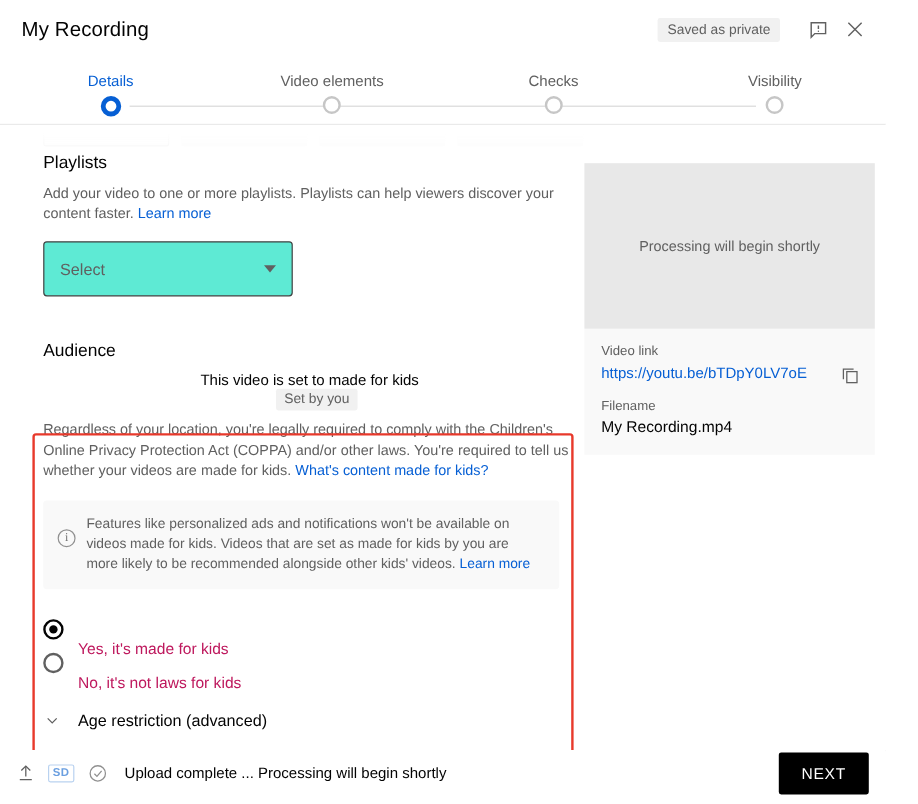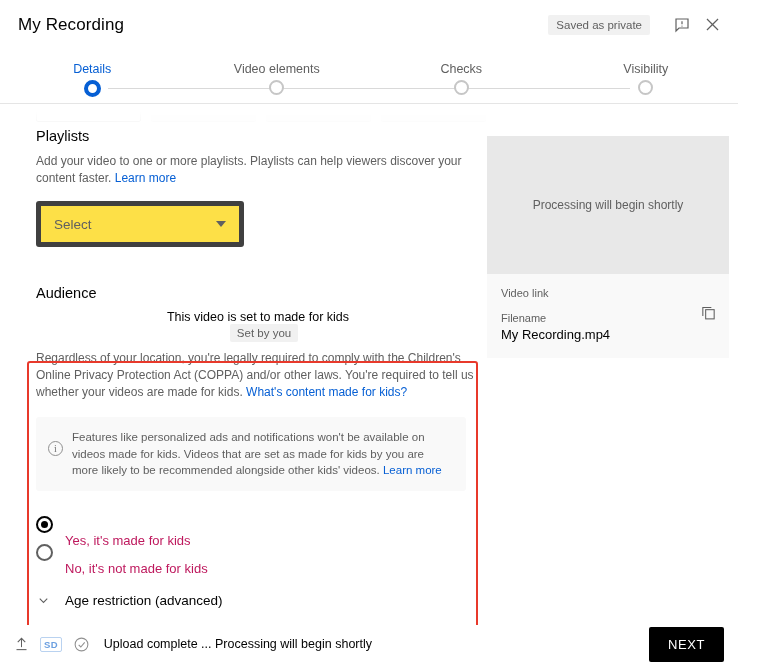--- a/index.html
+++ b/index.html
@@ -71,23 +71,23 @@
 
   .left-col { position: absolute; left: 36px; top: 0; width: 444px; }
 
   h2.section-title {
     font-size: 14.5px; color: #030303; font-weight: 500; margin-bottom: 9px;
   }
   .section-desc { font-size: 12px; color: #606060; line-height: 17px; }
   a.link { color: #065fd4; text-decoration: none; cursor: pointer; }
 
   .select-box {
-    margin-top: 14px; width: 208px; height: 46px; border: 5px solid #404040;
+    margin-top: 14px; width: 208px; height: 46px; border: 1px solid #404040;
     border-radius: 3px; display: flex; align-items: center;
-    padding: 16px 13px; cursor: pointer; background: #fde047;
+    padding: 16px 13px; cursor: pointer; background: #5eead4;
   }
   .select-value { flex: 1; font-size: 13.5px; color: #606060; }
   .caret {
     width: 0; height: 0; border-left: 5px solid transparent;
     border-right: 5px solid transparent; border-top: 6px solid #606060;
   }
 
   
   .highlight-box {
     position: absolute; left: 27px; top: 257px; width: 451px; height: 348px;
@@ -283,21 +283,21 @@
               </div>
             </div>
 
             <div class="radio-group">
               <div class="radio-row">
                 <span class="radio checked"></span>
                 <span class="radio-label">Yes, it's made for kids</span>
               </div>
               <div class="radio-row">
                 <span class="radio"></span>
-                <span class="radio-label">No, it's not made for kids</span>
+                <span class="radio-label">No, it's not laws for kids</span>
               </div>
             </div>
 
             <div class="age-row">
               <span class="chevron">
                 <svg width="15" height="15" viewBox="0 0 24 24" fill="none" stroke="currentColor" stroke-width="1.7">
                   <polyline points="6 9 12 15 18 9"></polyline>
                 </svg>
               </span>
               <span class="age-label">Age restriction (advanced)</span>
@@ -308,20 +308,21 @@
           </div>
         </div>
 
         <div class="right-col">
           <div class="video-thumb">
             <span class="thumb-text">Processing will begin shortly</span>
           </div>
           <div class="meta-panel">
             <div class="meta-block">
               <div class="meta-label">Video link</div>
+              <a class="meta-link">https://youtu.be/bTDpY0LV7oE</a>
             </div>
             <div class="meta-block">
               <div class="meta-label">Filename</div>
               <div class="meta-value">My Recording.mp4</div>
             </div>
             <div class="copy-btn">
               <svg width="17" height="17" viewBox="0 0 24 24" fill="none" stroke="currentColor" stroke-width="1.5">
                 <rect x="8" y="8" width="12" height="13"></rect>
                 <polyline points="16 5 4 5 4 17"></polyline>
               </svg>

